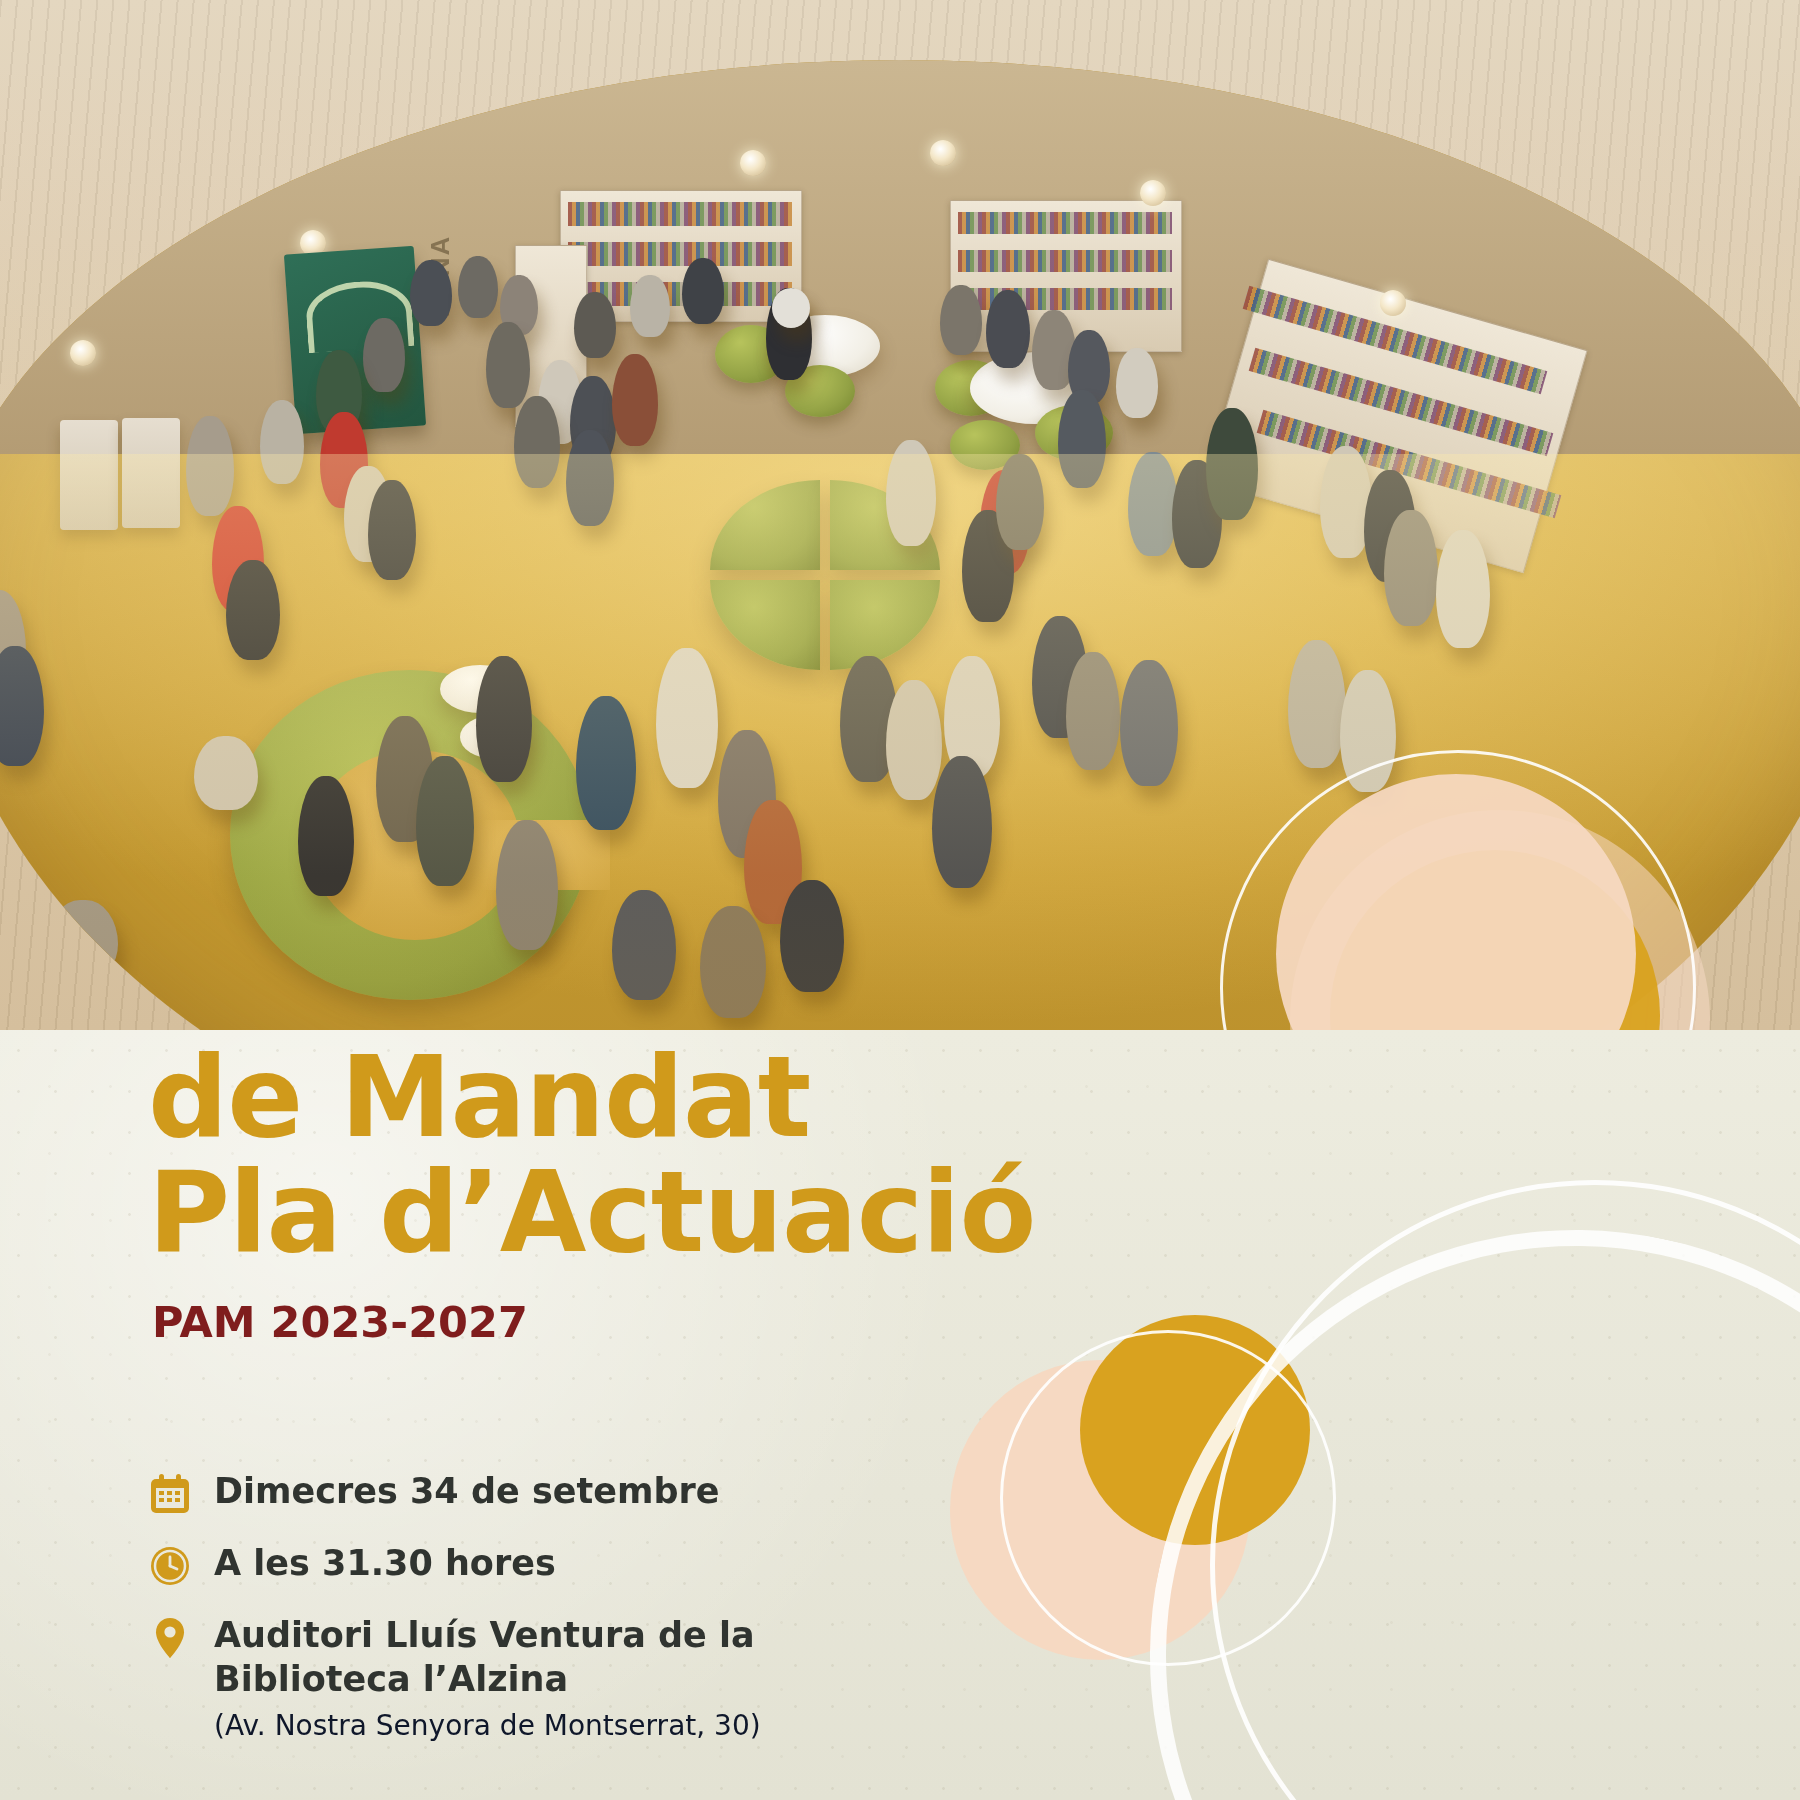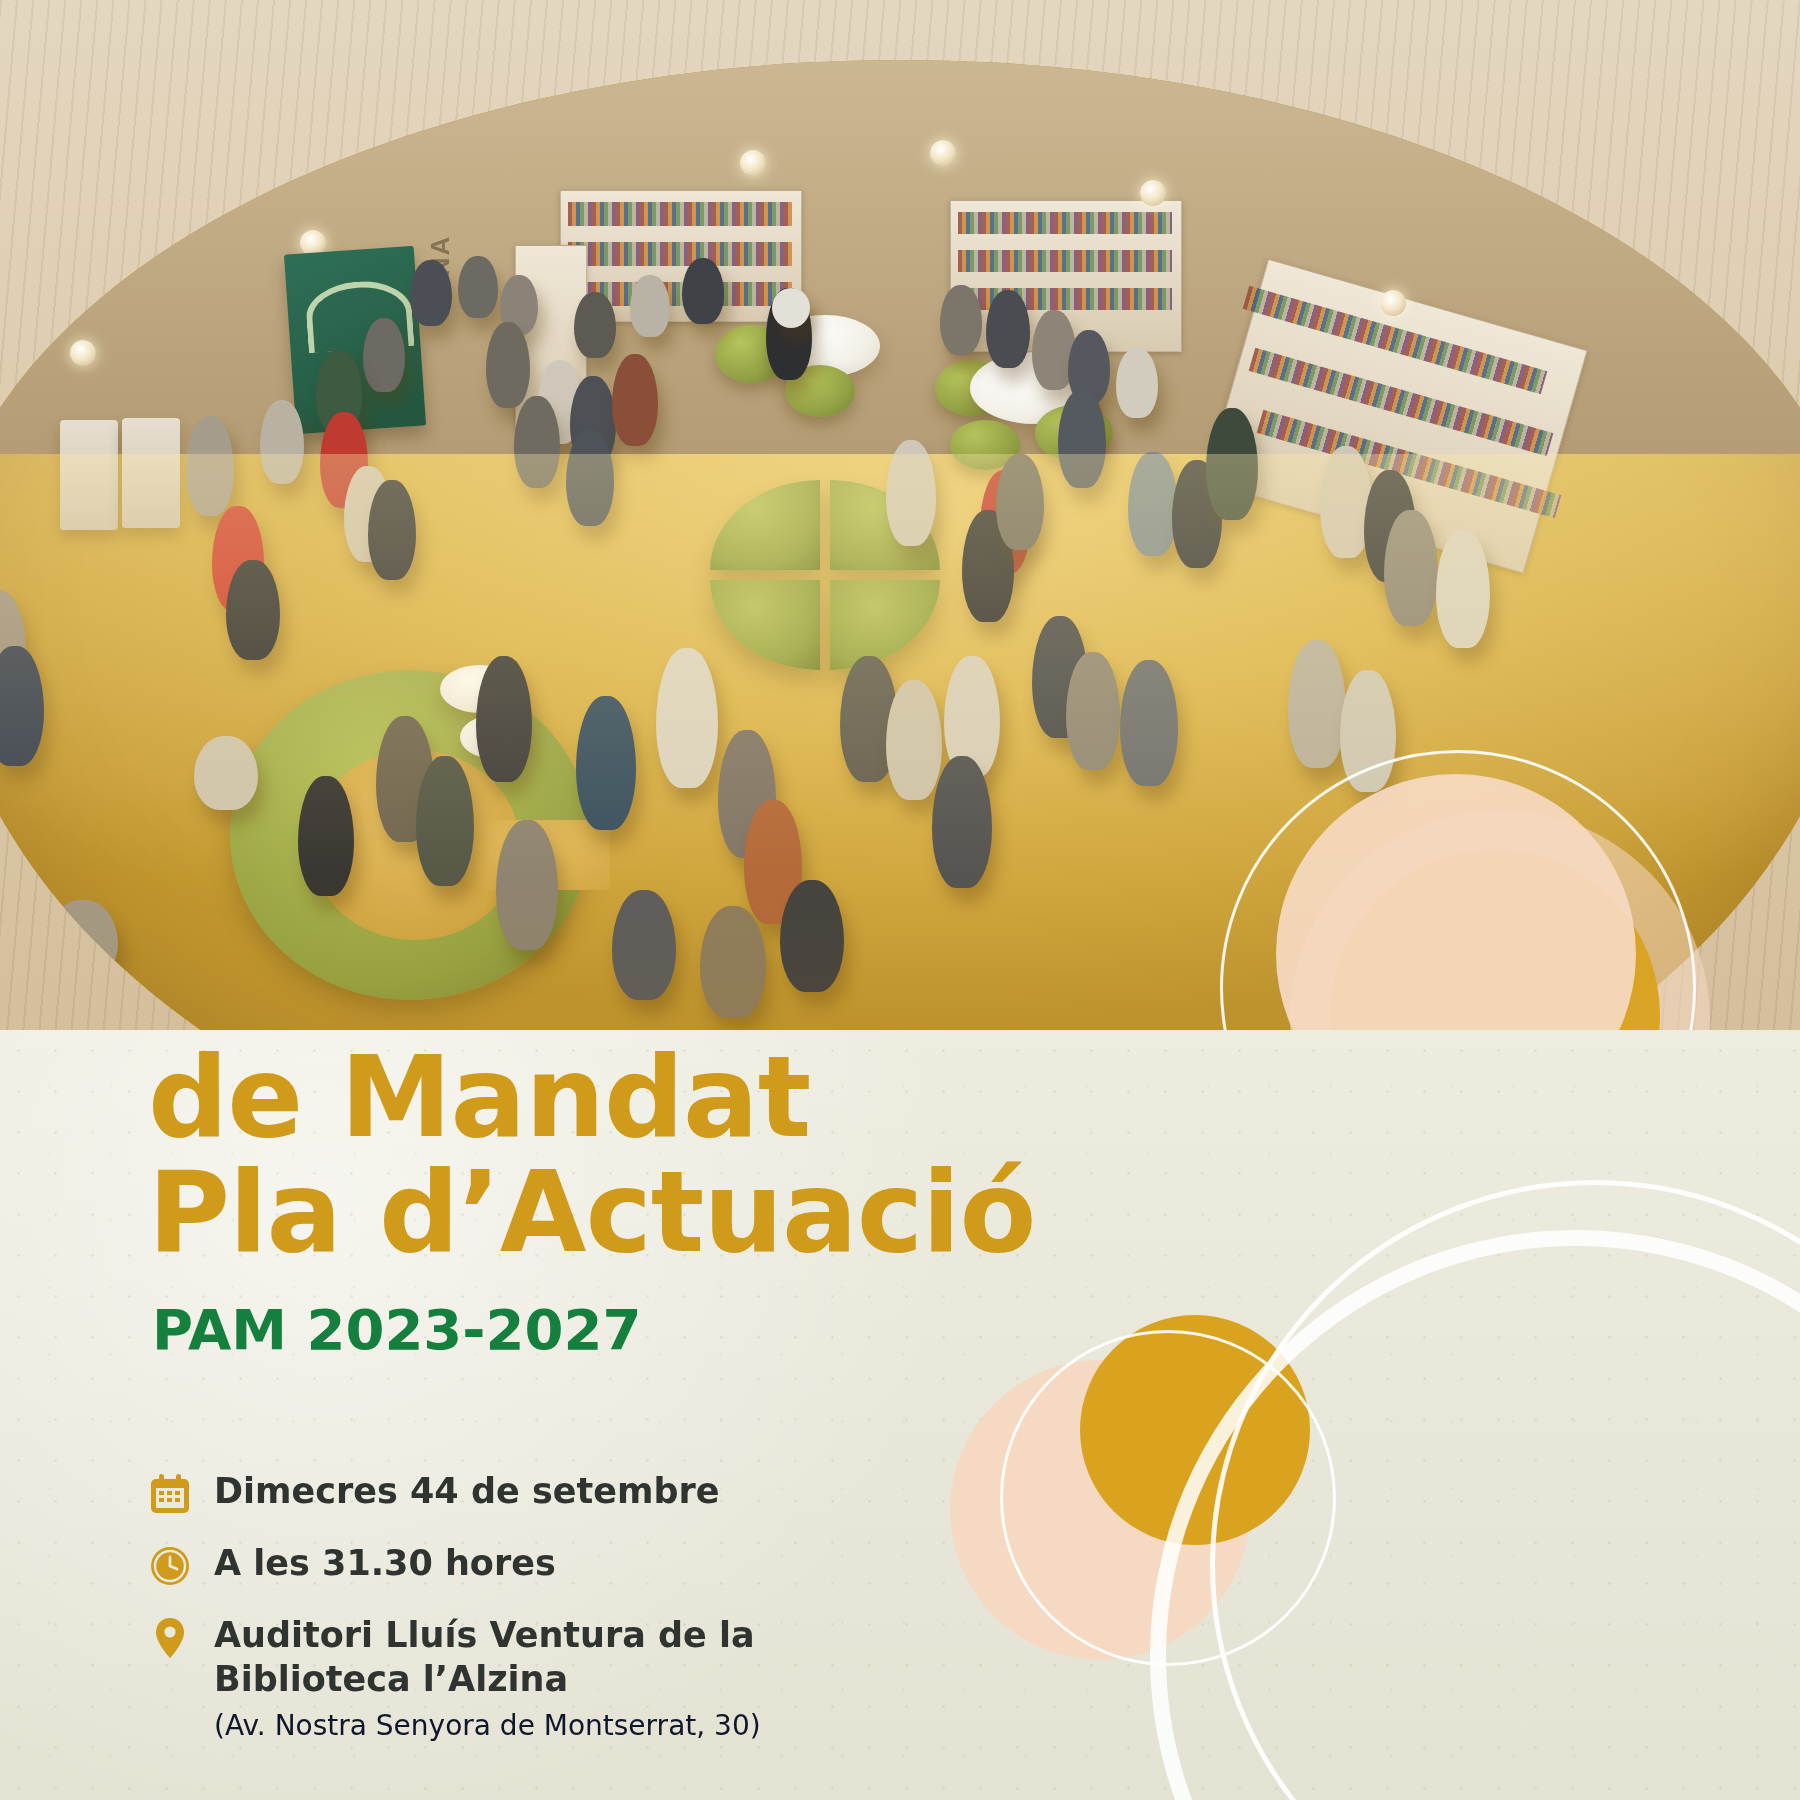--- a/index.html
+++ b/index.html
@@ -234,22 +234,22 @@
     font-weight: 700;
     color: #d09a1b;
     font-size: 112px;
     line-height: 1.03;
     letter-spacing: -1px;
     margin: 0;
   }
   .subtitle {
     font-family: "DejaVu Sans", sans-serif;
     font-weight: 700;
-    color: #15803d;
-    font-size: 56px;
+    color: #7f1d1d;
+    font-size: 43px;
     letter-spacing: 0px;
     margin: 26px 0 0 4px;
   }
 
   .details {
     position: absolute;
     left: 148px;
     top: 1470px;
     z-index: 25;
     width: 700px;
@@ -449,21 +449,21 @@
           <g fill="#d09a1b">
             <rect x="11" y="19" width="5" height="4"></rect>
             <rect x="19" y="19" width="5" height="4"></rect>
             <rect x="27" y="19" width="5" height="4"></rect>
             <rect x="11" y="26" width="5" height="4"></rect>
             <rect x="19" y="26" width="5" height="4"></rect>
             <rect x="27" y="26" width="5" height="4"></rect>
           </g>
         </svg>
       </span>
-      <span class="detail-text">Dimecres 44 de setembre</span>
+      <span class="detail-text">Dimecres 34 de setembre</span>
     </div>
 
     <div class="detail-row">
       <span class="detail-icon">
         <svg viewBox="0 0 44 44" aria-hidden="true">
           <circle cx="22" cy="22" r="19" fill="#d09a1b"></circle>
           <circle cx="22" cy="22" r="15" fill="none" stroke="#eae9dc" stroke-width="2.5"></circle>
           <line x1="22" y1="22" x2="22" y2="13" stroke="#eae9dc" stroke-width="2.8" stroke-linecap="round"></line>
           <line x1="22" y1="22" x2="29" y2="25" stroke="#eae9dc" stroke-width="2.8" stroke-linecap="round"></line>
         </svg>

